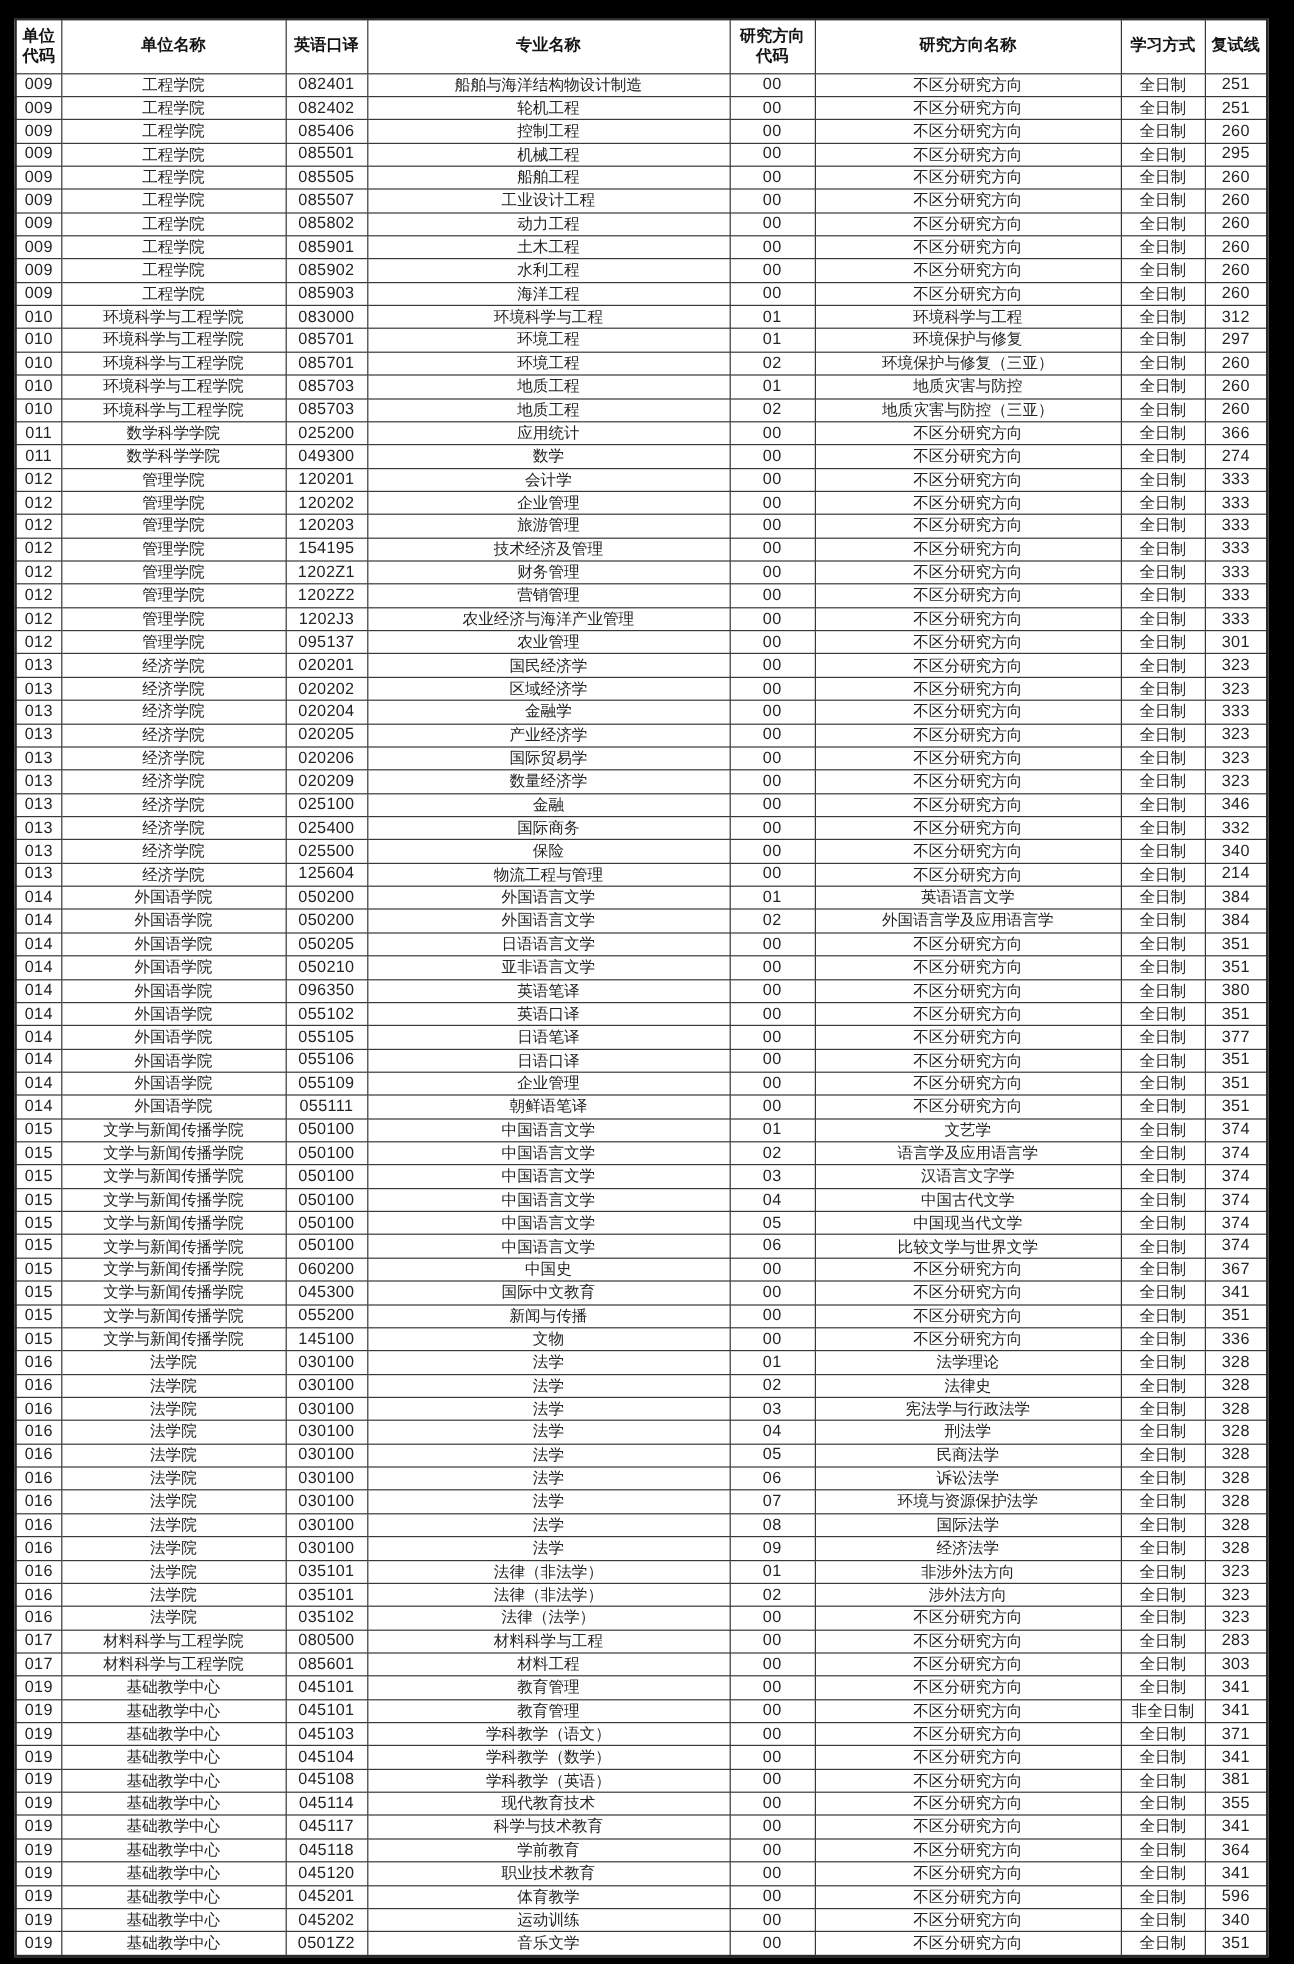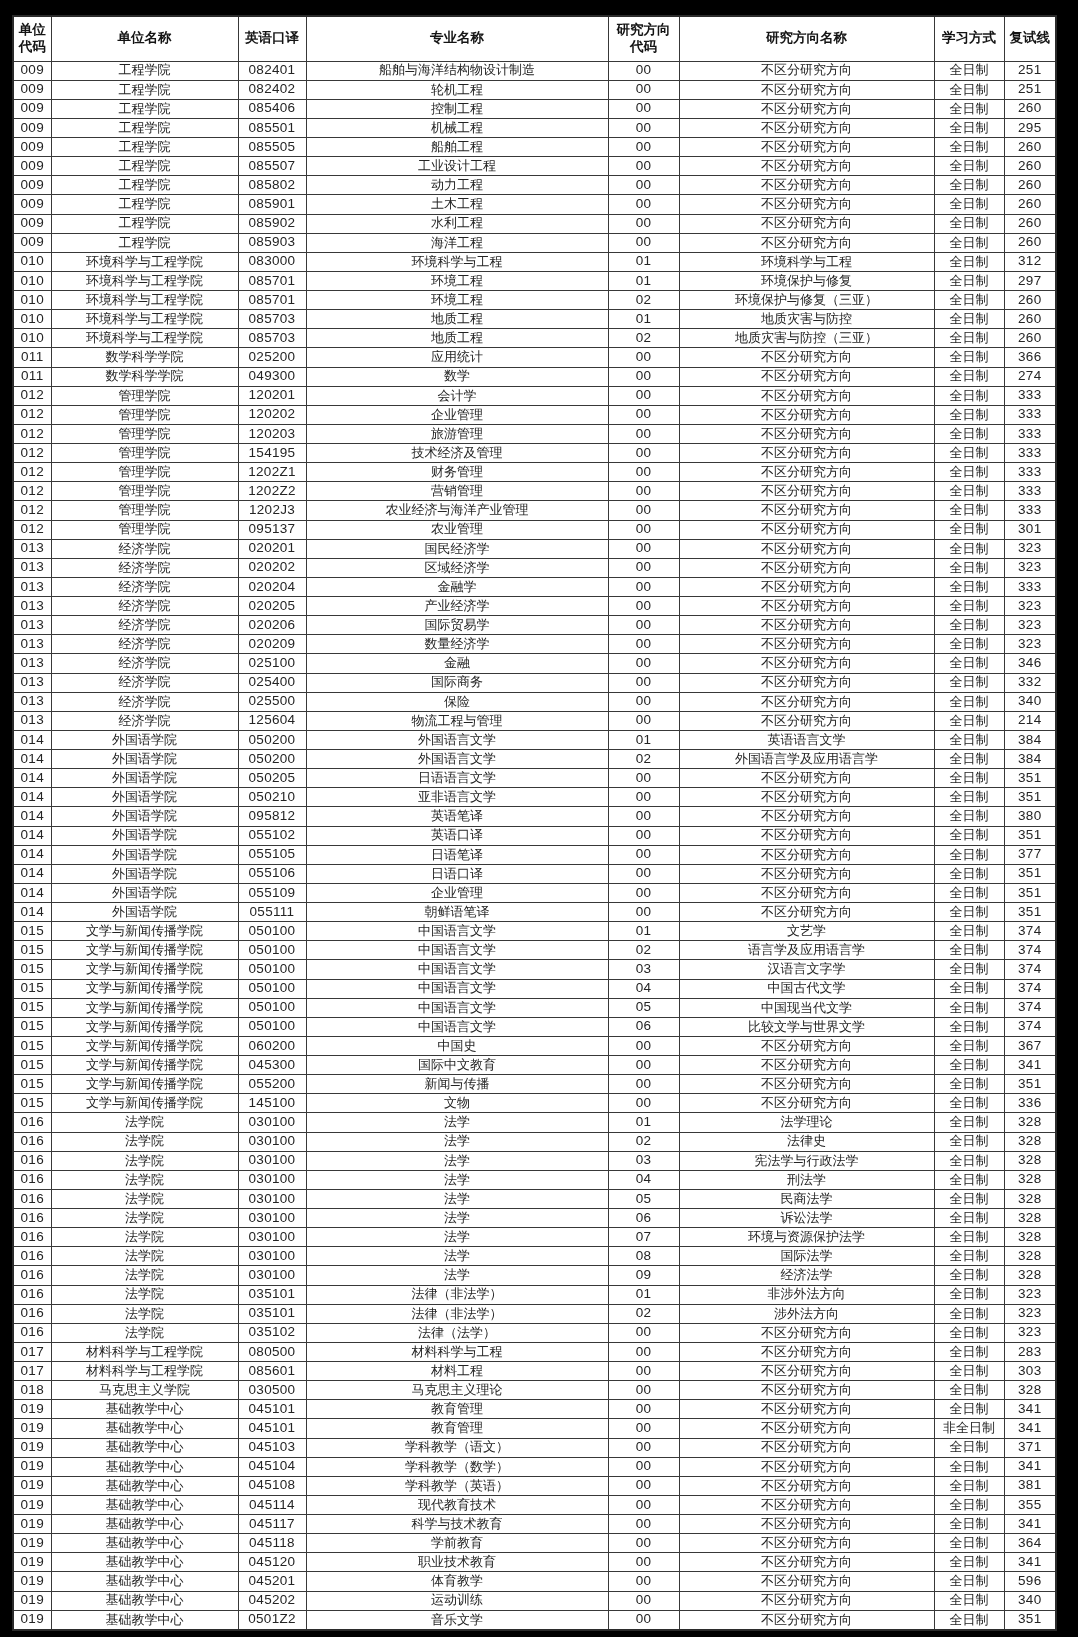--- a/index.html
+++ b/index.html
@@ -480,21 +480,21 @@
           <td class="c2">050210</td>
           <td class="c3">亚非语言文学</td>
           <td class="c4">00</td>
           <td class="c5">不区分研究方向</td>
           <td class="c6">全日制</td>
           <td class="c7">351</td>
         </tr>
         <tr>
           <td class="c0">014</td>
           <td class="c1">外国语学院</td>
-          <td class="c2">095812</td>
+          <td class="c2">096350</td>
           <td class="c3">英语笔译</td>
           <td class="c4">00</td>
           <td class="c5">不区分研究方向</td>
           <td class="c6">全日制</td>
           <td class="c7">380</td>
         </tr>
         <tr>
           <td class="c0">014</td>
           <td class="c1">外国语学院</td>
           <td class="c2">055102</td>
@@ -778,30 +778,20 @@
           <td class="c0">017</td>
           <td class="c1">材料科学与工程学院</td>
           <td class="c2">085601</td>
           <td class="c3">材料工程</td>
           <td class="c4">00</td>
           <td class="c5">不区分研究方向</td>
           <td class="c6">全日制</td>
           <td class="c7">303</td>
         </tr>
         <tr>
-          <td class="c0">018</td>
-          <td class="c1">马克思主义学院</td>
-          <td class="c2">030500</td>
-          <td class="c3">马克思主义理论</td>
-          <td class="c4">00</td>
-          <td class="c5">不区分研究方向</td>
-          <td class="c6">全日制</td>
-          <td class="c7">328</td>
-        </tr>
-        <tr>
           <td class="c0">019</td>
           <td class="c1">基础教学中心</td>
           <td class="c2">045101</td>
           <td class="c3">教育管理</td>
           <td class="c4">00</td>
           <td class="c5">不区分研究方向</td>
           <td class="c6">全日制</td>
           <td class="c7">341</td>
         </tr>
         <tr>

